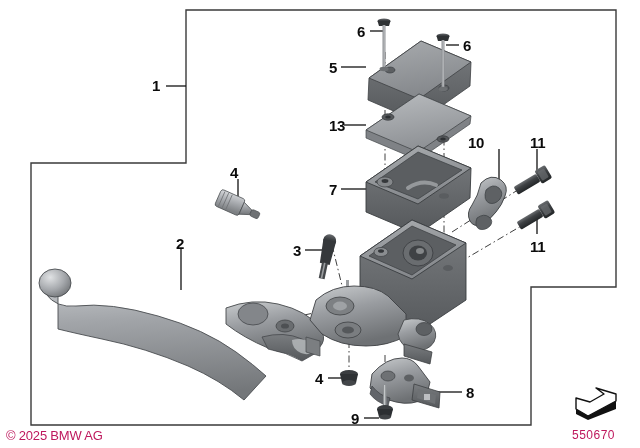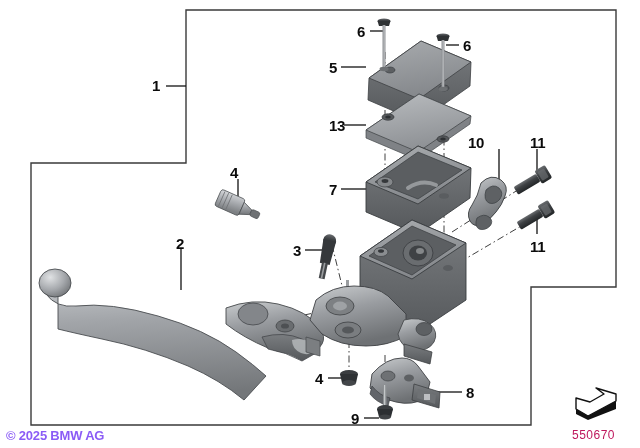--- a/index.html
+++ b/index.html
@@ -2,22 +2,22 @@
 <html><head>
 <meta charset="utf-8">
 <style>
   html,body{margin:0;padding:0;background:#ffffff;}
   body{width:640px;height:448px;position:relative;overflow:hidden;
        font-family:"Liberation Sans",sans-serif;color:#000;}
   #stage{position:absolute;left:0;top:0;width:640px;height:448px;}
   svg.layer{position:absolute;left:0;top:0;width:640px;height:448px;}
   .lbl{position:absolute;font-weight:bold;font-size:15px;line-height:15px;
        color:#0b0b0b;letter-spacing:-0.3px;white-space:nowrap;}
-  .copy{position:absolute;left:6px;top:428px;font-size:13px;font-weight:bold;
-        letter-spacing:-0.2px;color:#8b5cf6;}
+  .copy{position:absolute;left:6px;top:428px;font-size:13px;font-weight:normal;
+        letter-spacing:-0.2px;color:#be185d;}
   .diagno{position:absolute;left:572px;top:428px;font-size:12px;color:#be185d;
           letter-spacing:0.5px;}
 </style>
 </head>
 <body>
 
 <div id="stage">
 
   <svg class="layer" viewBox="0 0 640 448">
     <defs>

